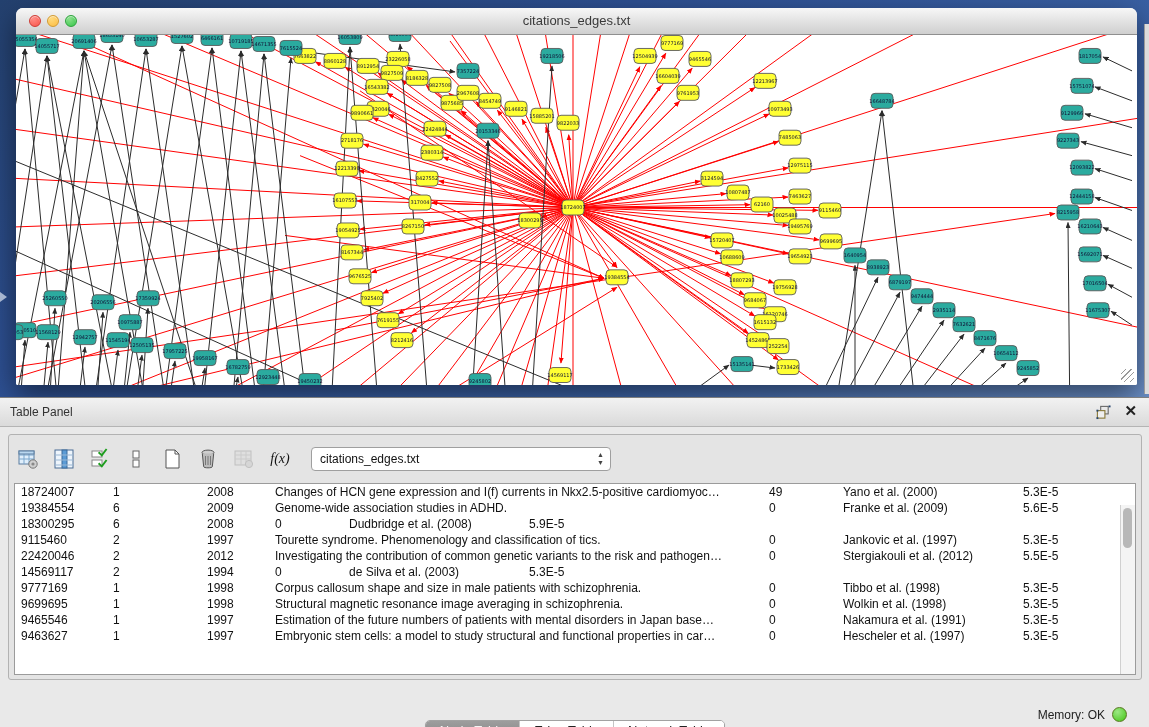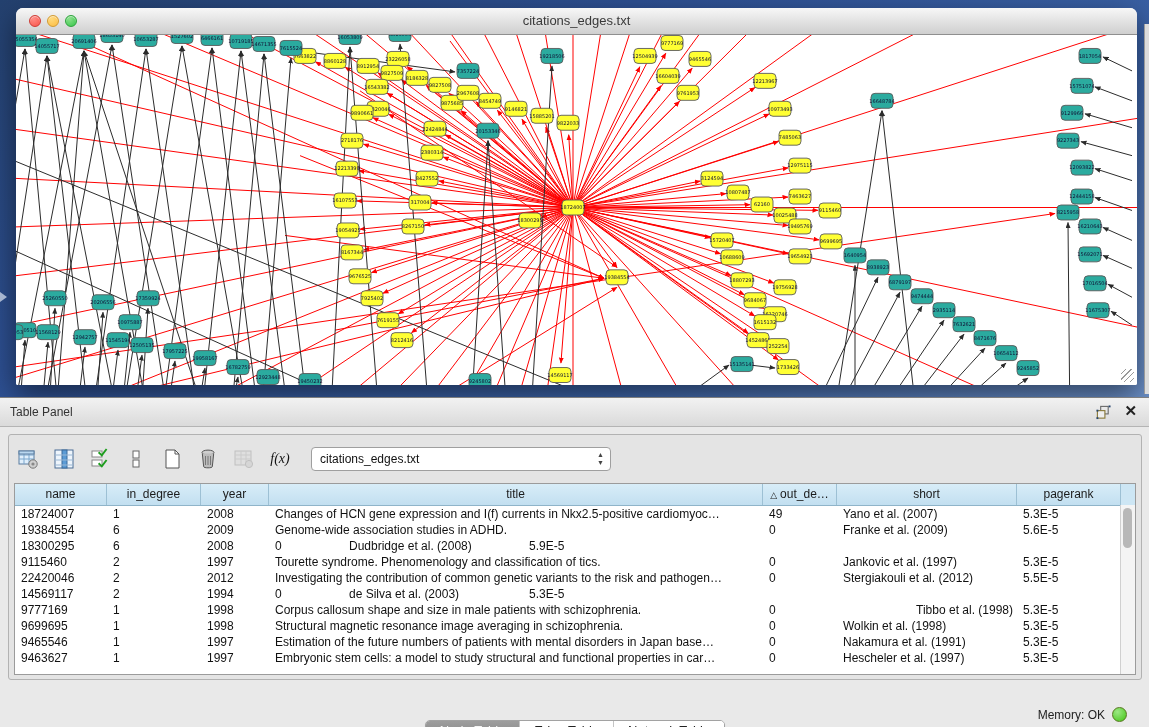--- a/index.html
+++ b/index.html
@@ -577,37 +577,28 @@
       <span class="tb-btn">
         <span class="fx-label">f(x)</span>
       </span>
       <div class="dropdown" style="margin-left:8px;">
         <span>citations_edges.txt</span>
         <span class="dd-arrows">▲<br>▼</span>
       </div>
     </div>
 
     <div class="table-wrap">
-      <div class="thead" id="thead">
-          <div class="th" style="width: 92px;">name</div>
-          <div class="th" style="width: 94px;">in_degree</div>
-          <div class="th" style="width: 68px;">year</div>
-          <div class="th" style="width: 494px;">title</div>
-          <div class="th" style="width: 74px;"><span class="sort-tri">△</span>out_de…</div>
-          <div class="th" style="width: 180px;">short</div>
-          <div class="th" style="width: 104px;">pagerank</div>
-        </div>
       <div id="tbody">
           <div class="tr">
             <div class="td" style="width: 92px;">18724007</div>
             <div class="td" style="width: 94px;">1</div>
             <div class="td" style="width: 68px;">2008</div>
             <div class="td" style="width: 494px;">Changes of HCN gene expression and I(f) currents in Nkx2.5-positive cardiomyoc…</div>
             <div class="td" style="width: 74px;">49</div>
-            <div class="td" style="width: 180px;">Yano et al. (2007)</div>
+            <div class="td" style="width: 180px;">Yano et al. (2000)</div>
             <div class="td" style="width: 104px;">5.3E-5</div>
           </div>
           <div class="tr">
             <div class="td" style="width: 92px;">19384554</div>
             <div class="td" style="width: 94px;">6</div>
             <div class="td" style="width: 68px;">2009</div>
             <div class="td" style="width: 494px;">Genome-wide association studies in ADHD.</div>
             <div class="td" style="width: 74px;">0</div>
             <div class="td" style="width: 180px;">Franke et al. (2009)</div>
             <div class="td" style="width: 104px;">5.6E-5</div>
@@ -645,21 +636,21 @@
             <div class="td" style="width: 74px;">0</div>
             <div class="td" style="width: 180px;">de Silva et al. (2003)</div>
             <div class="td" style="width: 104px;">5.3E-5</div>
           </div>
           <div class="tr">
             <div class="td" style="width: 92px;">9777169</div>
             <div class="td" style="width: 94px;">1</div>
             <div class="td" style="width: 68px;">1998</div>
             <div class="td" style="width: 494px;">Corpus callosum shape and size in male patients with schizophrenia.</div>
             <div class="td" style="width: 74px;">0</div>
-            <div class="td" style="width: 180px; text-align: right;">Tibbo et al. (1998)</div>
+            <div class="td" style="width: 180px;">Tibbo et al. (1998)</div>
             <div class="td" style="width: 104px;">5.3E-5</div>
           </div>
           <div class="tr">
             <div class="td" style="width: 92px;">9699695</div>
             <div class="td" style="width: 94px;">1</div>
             <div class="td" style="width: 68px;">1998</div>
             <div class="td" style="width: 494px;">Structural magnetic resonance image averaging in schizophrenia.</div>
             <div class="td" style="width: 74px;">0</div>
             <div class="td" style="width: 180px;">Wolkin et al. (1998)</div>
             <div class="td" style="width: 104px;">5.3E-5</div>

